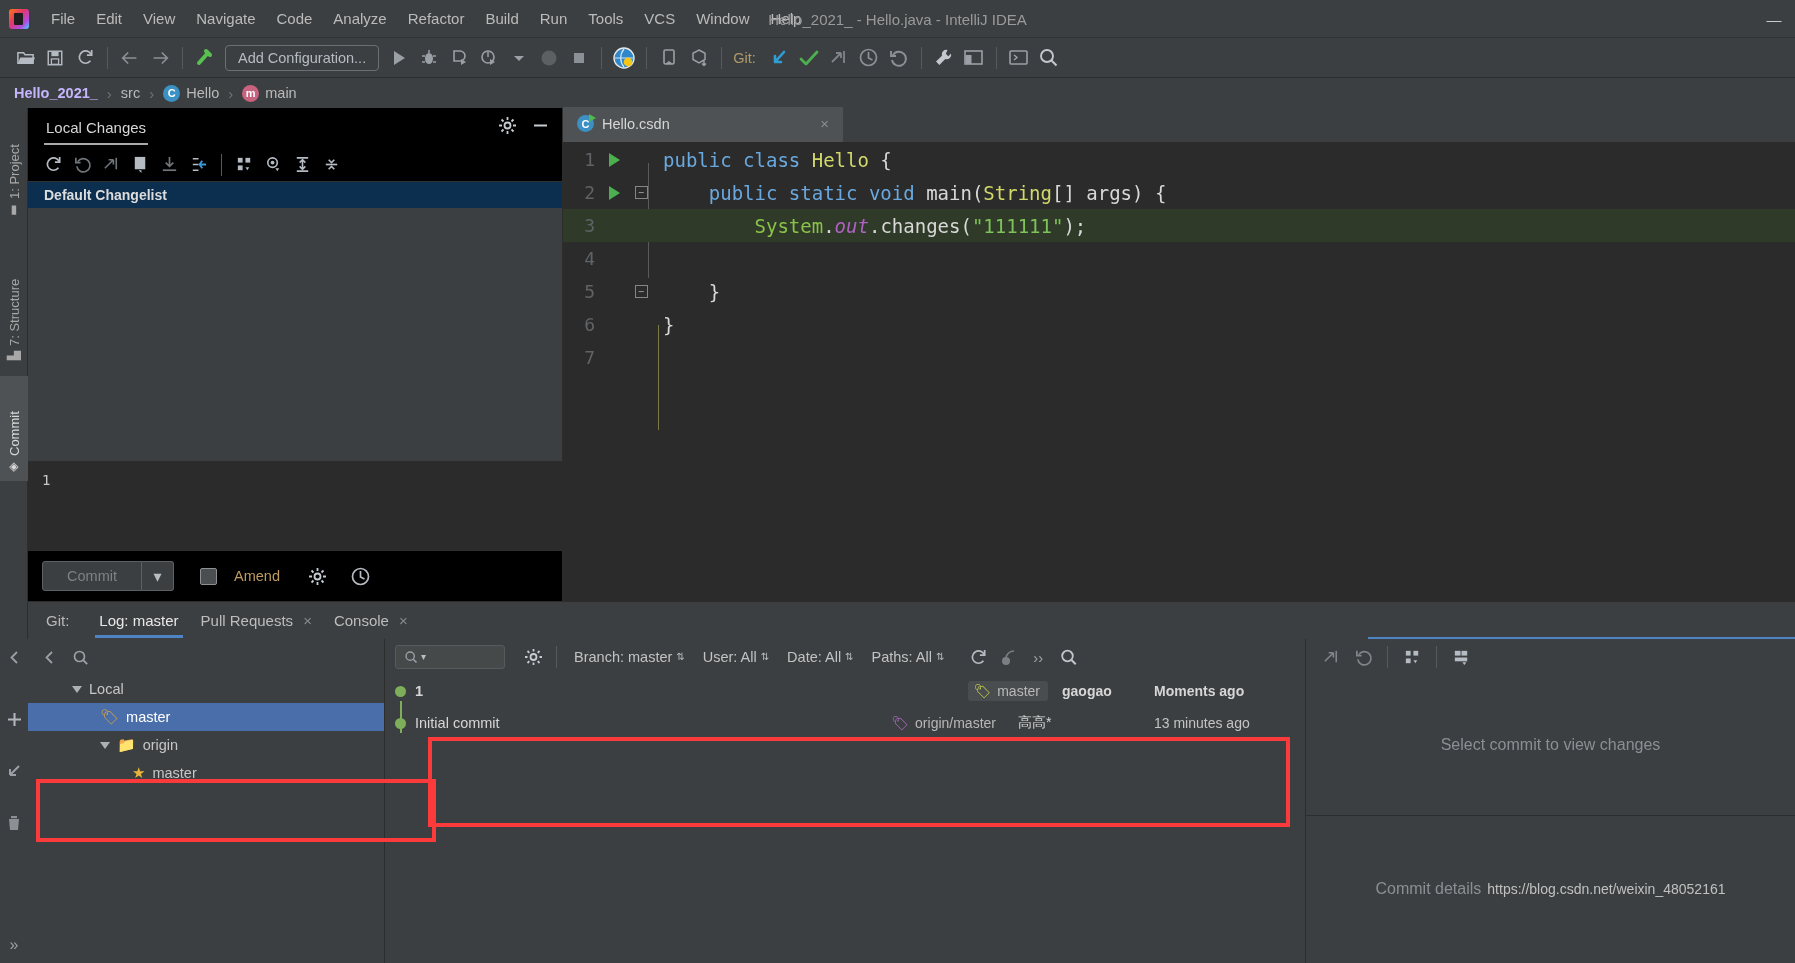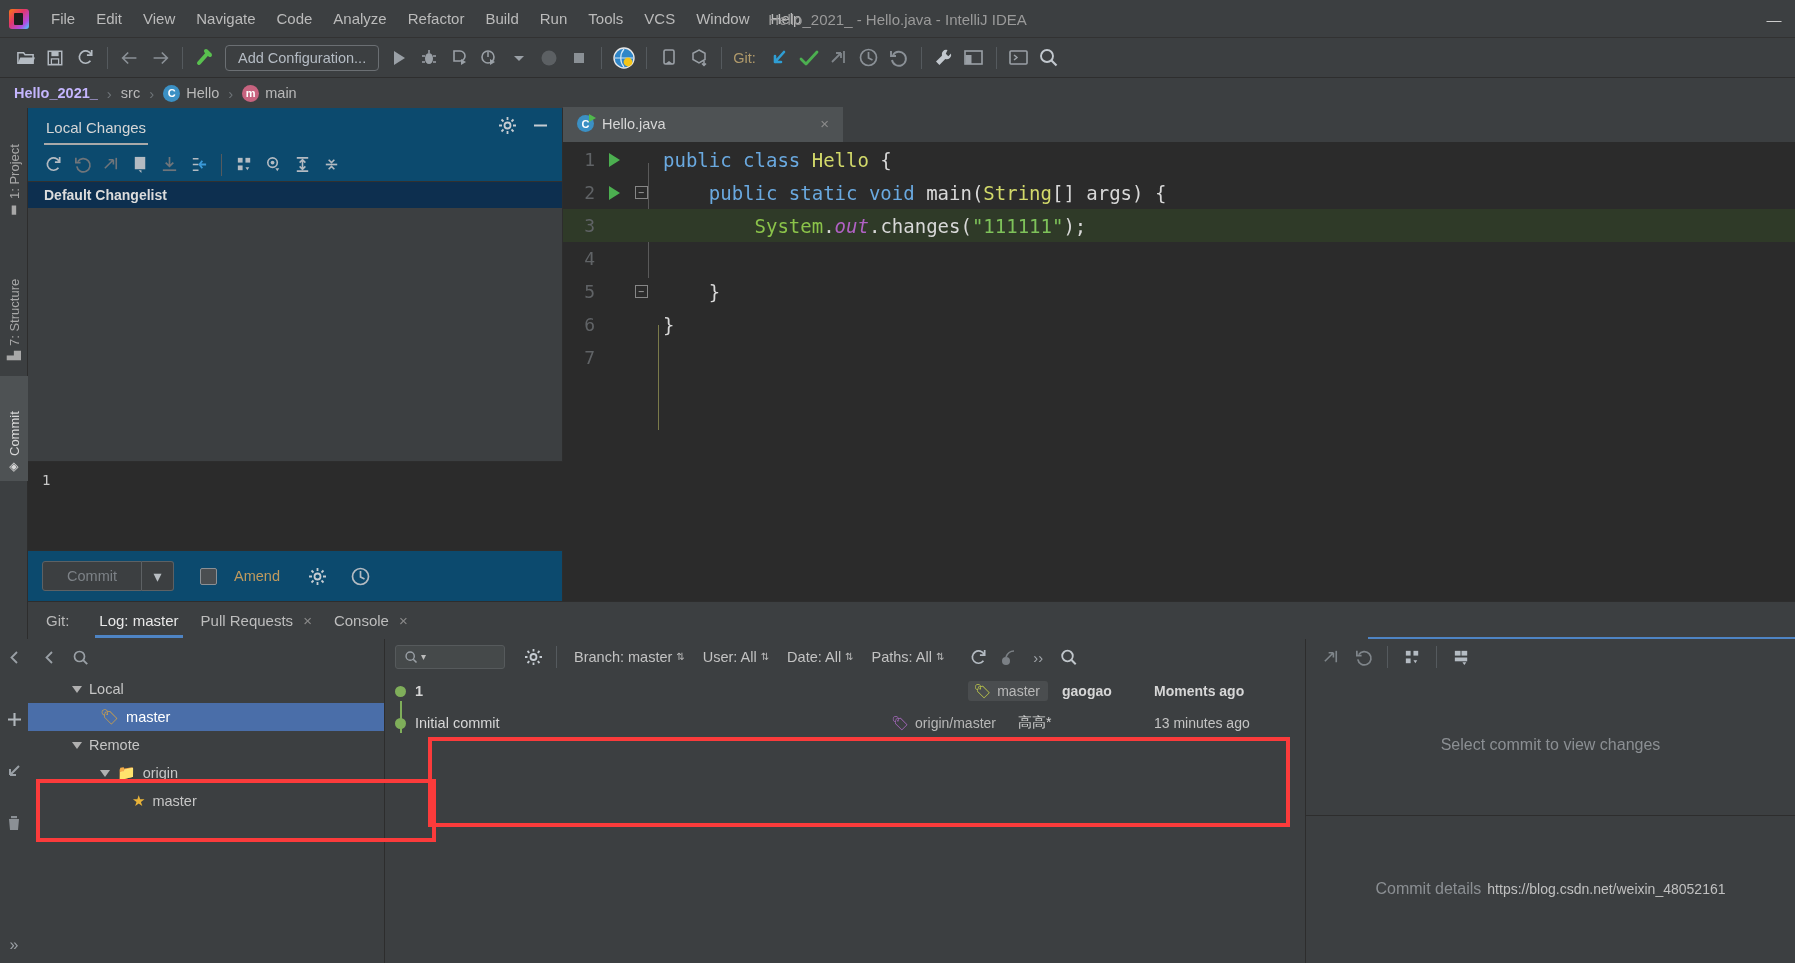--- a/index.html
+++ b/index.html
@@ -88,21 +88,21 @@
     writing-mode:vertical-rl; transform:rotate(180deg);
     font-size:13px; color:#a8a8a8; display:flex; align-items:center;
     justify-content:flex-start; gap:5px; padding:6px 0;
   }
   .vtab.active { background:#4e5254; color:#d8d8d8; }
   .vtab .vico { font-size:12px; }
 
   
   .lc-panel {
     position:absolute; left:28px; top:108px; width:535px; height:493px;
-    background:#0c4a6e; border-right:1px solid #2d2d2d;
+    background:#000000; border-right:1px solid #2d2d2d;
   }
   .lc-head { height:40px; display:flex; align-items:center; position:relative; }
   .lc-tab {
     margin-left:16px; font-size:15px; color:#d6d6d6; padding-bottom:7px;
     padding-top:8px; border-bottom:2px solid #a9a9a9; padding-left:2px; padding-right:2px;
   }
   .lc-head-actions {
     position:absolute; right:8px; top:4px; display:flex; align-items:center; gap:6px;
   }
   .lc-toolbar {
@@ -641,21 +641,21 @@
             <path d="M10.5 5v6l4 2" stroke="#b4bbc2" stroke-width="1.7" fill="none"></path>
           </svg>
       </div>
     </div>
   </div>
 
   <div class="editor-wrap">
     <div class="tabstrip">
       <div class="file-tab">
         <span class="jicon">C</span>
-        <span>Hello.java</span>
+        <span>Hello.csdn</span>
         <span class="tab-x">×</span>
       </div>
     </div>
     <div class="code-area">
       <div class="fold-line"></div>
       <div class="indent-guide"></div>
 
       <div class="code-line">
         <span class="gutter-num">1</span>
         <span class="gutter-run">
@@ -772,24 +772,20 @@
             </svg>
         </div>
       </div>
       <div class="tree-row" style="padding-left:44px;text-align:right;">
         <span class="tri down"></span>
         <span>Local</span>
       </div>
       <div class="tree-row sel" style="padding-left:72px;">
         <span class="tag-ico">🏷</span>
         <span>master</span>
-      </div>
-      <div class="tree-row" style="padding-left:44px;">
-        <span class="tri down"></span>
-        <span>Remote</span>
       </div>
       <div class="tree-row" style="padding-left:72px;">
         <span class="tri down"></span>
         <span class="folder-ico">📁</span>
         <span>origin</span>
       </div>
       <div class="tree-row" style="padding-left:104px;">
         <span class="star-ico">★</span>
         <span>master</span>
       </div>

